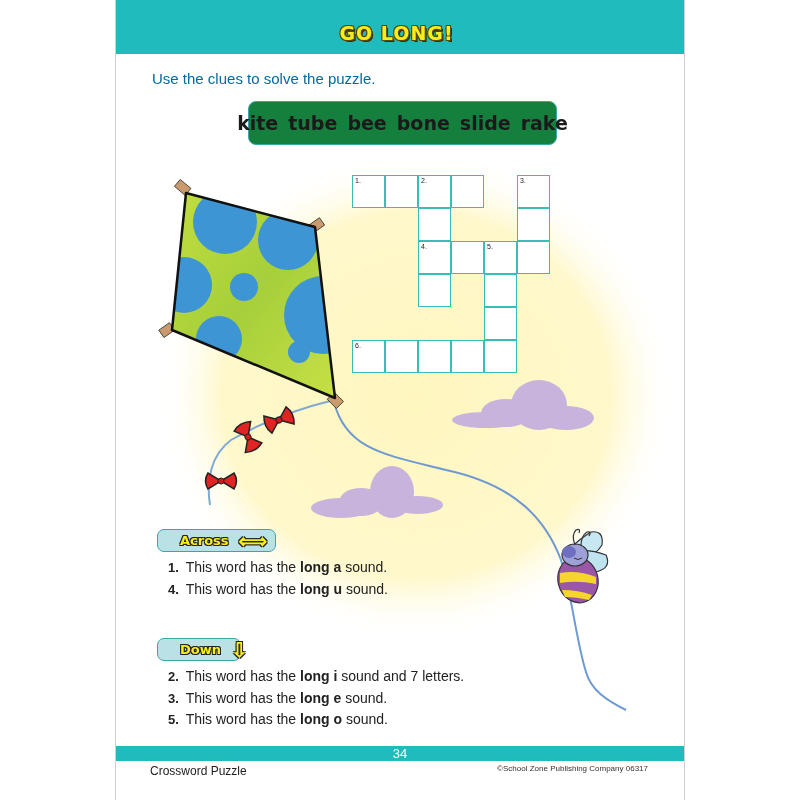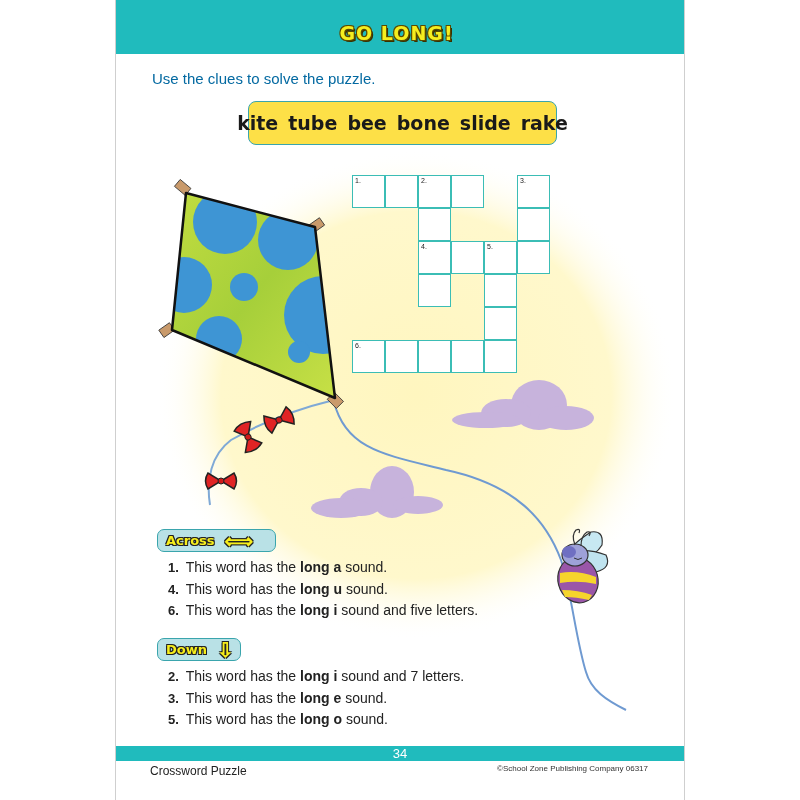--- a/index.html
+++ b/index.html
@@ -1,27 +1,27 @@
 <!DOCTYPE html>
 <html><head>
 <meta charset="utf-8">
 <style>
   html, body { margin:0; padding:0; }
   body { width:800px; height:800px; background:#ffffff; position:relative; overflow:hidden; font-family:"Liberation Sans", sans-serif; }
   .page { position:absolute; left:115px; top:0; width:570px; height:800px; background:#fff; border-left:1px solid #cfcfcf; border-right:1px solid #cfcfcf; box-sizing:border-box; }
   .header { position:absolute; left:0; top:0; width:100%; height:54px; background:#20bbbd; }
   .title { position:absolute; left:0; right:7px; top:22px; text-align:center; font-family:"DejaVu Sans", sans-serif; font-weight:bold; font-size:19px; color:#f5ee1e; letter-spacing:1px; text-shadow: 1px 1px 0 #5a4a00, -1px 1px 0 #5a4a00, 1px -1px 0 #5a4a00, -1px -1px 0 #5a4a00, 2px 2px 0 #3a3000; }
   .instructions { position:absolute; left:36px; top:70px; font-size:15px; color:#0369a1; }
-  .wordbank { position:absolute; left:132px; top:101px; width:309px; height:44px; background:#fde047; border:1.5px solid #3aa5ad; border-radius:8px; box-sizing:border-box; display:flex; align-items:center; justify-content:center; gap:10px; }
+  .wordbank { position:absolute; left:132px; top:101px; width:309px; height:44px; background:#15803d; border:1.5px solid #3aa5ad; border-radius:8px; box-sizing:border-box; display:flex; align-items:center; justify-content:center; gap:10px; }
   .wordbank span { font-weight:bold; font-size:19px; color:#1a1a1a; font-family:"DejaVu Sans", sans-serif; }
   .art { position:absolute; left:0; top:0; width:570px; height:800px; }
   .grid { position:absolute; left:236px; top:175px; }
   .cell { position:absolute; width:33px; height:33px; background:#fff; border:1.5px solid #3bbdb5; box-sizing:border-box; }
   .cell .num { position:absolute; left:2px; top:1px; font-size:7px; color:#222; }
-  .cluelabel { position:absolute; height:23px; background:#b9e1e6; border:1.5px solid #3aa5ad; border-radius:7px; box-sizing:border-box; display:flex; align-items:center; padding-left:8px; gap:10px; }
+  .cluelabel { position:absolute; height:23px; background:#b9e1e6; border:1.5px solid #3aa5ad; border-radius:7px; box-sizing:border-box; display:flex; align-items:center; padding-left:22px; gap:10px; }
   .cluelabel .lbl { font-family:"DejaVu Sans", sans-serif; font-weight:bold; font-size:13px; color:#f7ee1c; text-shadow: 1px 1px 0 #222, -1px 1px 0 #222, 1px -1px 0 #222, -1px -1px 0 #222; }
   .cluelabel .arrow { font-weight:bold; font-size:20px; color:#f7ee1c; text-shadow: 1px 1px 0 #222, -1px 1px 0 #222, 1px -1px 0 #222, -1px -1px 0 #222; line-height:1; }
   .clues { position:absolute; left:52px; }
   .clue { height:21.5px; font-size:14px; color:#222; white-space:nowrap; }
   .clue .n { display:inline-block; width:14px; font-weight:bold; font-size:13px; }
   .clue b { font-weight:bold; }
   .footerbar { position:absolute; left:0; top:746px; width:100%; height:15px; background:#20bbbd; text-align:center; color:#fff; font-weight:normal; font-size:13px; line-height:15px; }
   .footleft { position:absolute; left:34px; top:764px; font-size:12px; color:#222;text-align:right; }
   .footright { position:absolute; right:36px; top:764px; font-size:8px; color:#333; }
 </style>
@@ -189,21 +189,20 @@
       </div>
     </div>
 
   <div class="cluelabel" style="left:41px; top:529px; width:119px;">
     <span class="lbl">Across</span>
     <span class="arrow">⟺</span>
   </div>
   <div class="clues" style="top:559px;">
     <div class="clue"><span class="n">1.</span> <span>This word has the </span><b>long a</b><span> sound.</span></div>
     <div class="clue"><span class="n">4.</span> <span>This word has the </span><b>long u</b><span> sound.</span></div>
-    <div class="clue"><span class="n">6.</span> <span>This word has the </span><b>long i</b><span> sound and five letters.</span></div>
   </div>
 
   <div class="cluelabel" style="left:41px; top:638px; width:84px;">
     <span class="lbl">Down</span>
     <span class="arrow">⇩</span>
   </div>
   <div class="clues" style="top:668px;">
     <div class="clue"><span class="n">2.</span> <span>This word has the </span><b>long i</b><span> sound and 7 letters.</span></div>
     <div class="clue"><span class="n">3.</span> <span>This word has the </span><b>long e</b><span> sound.</span></div>
     <div class="clue"><span class="n">5.</span> <span>This word has the </span><b>long o</b><span> sound.</span></div>

